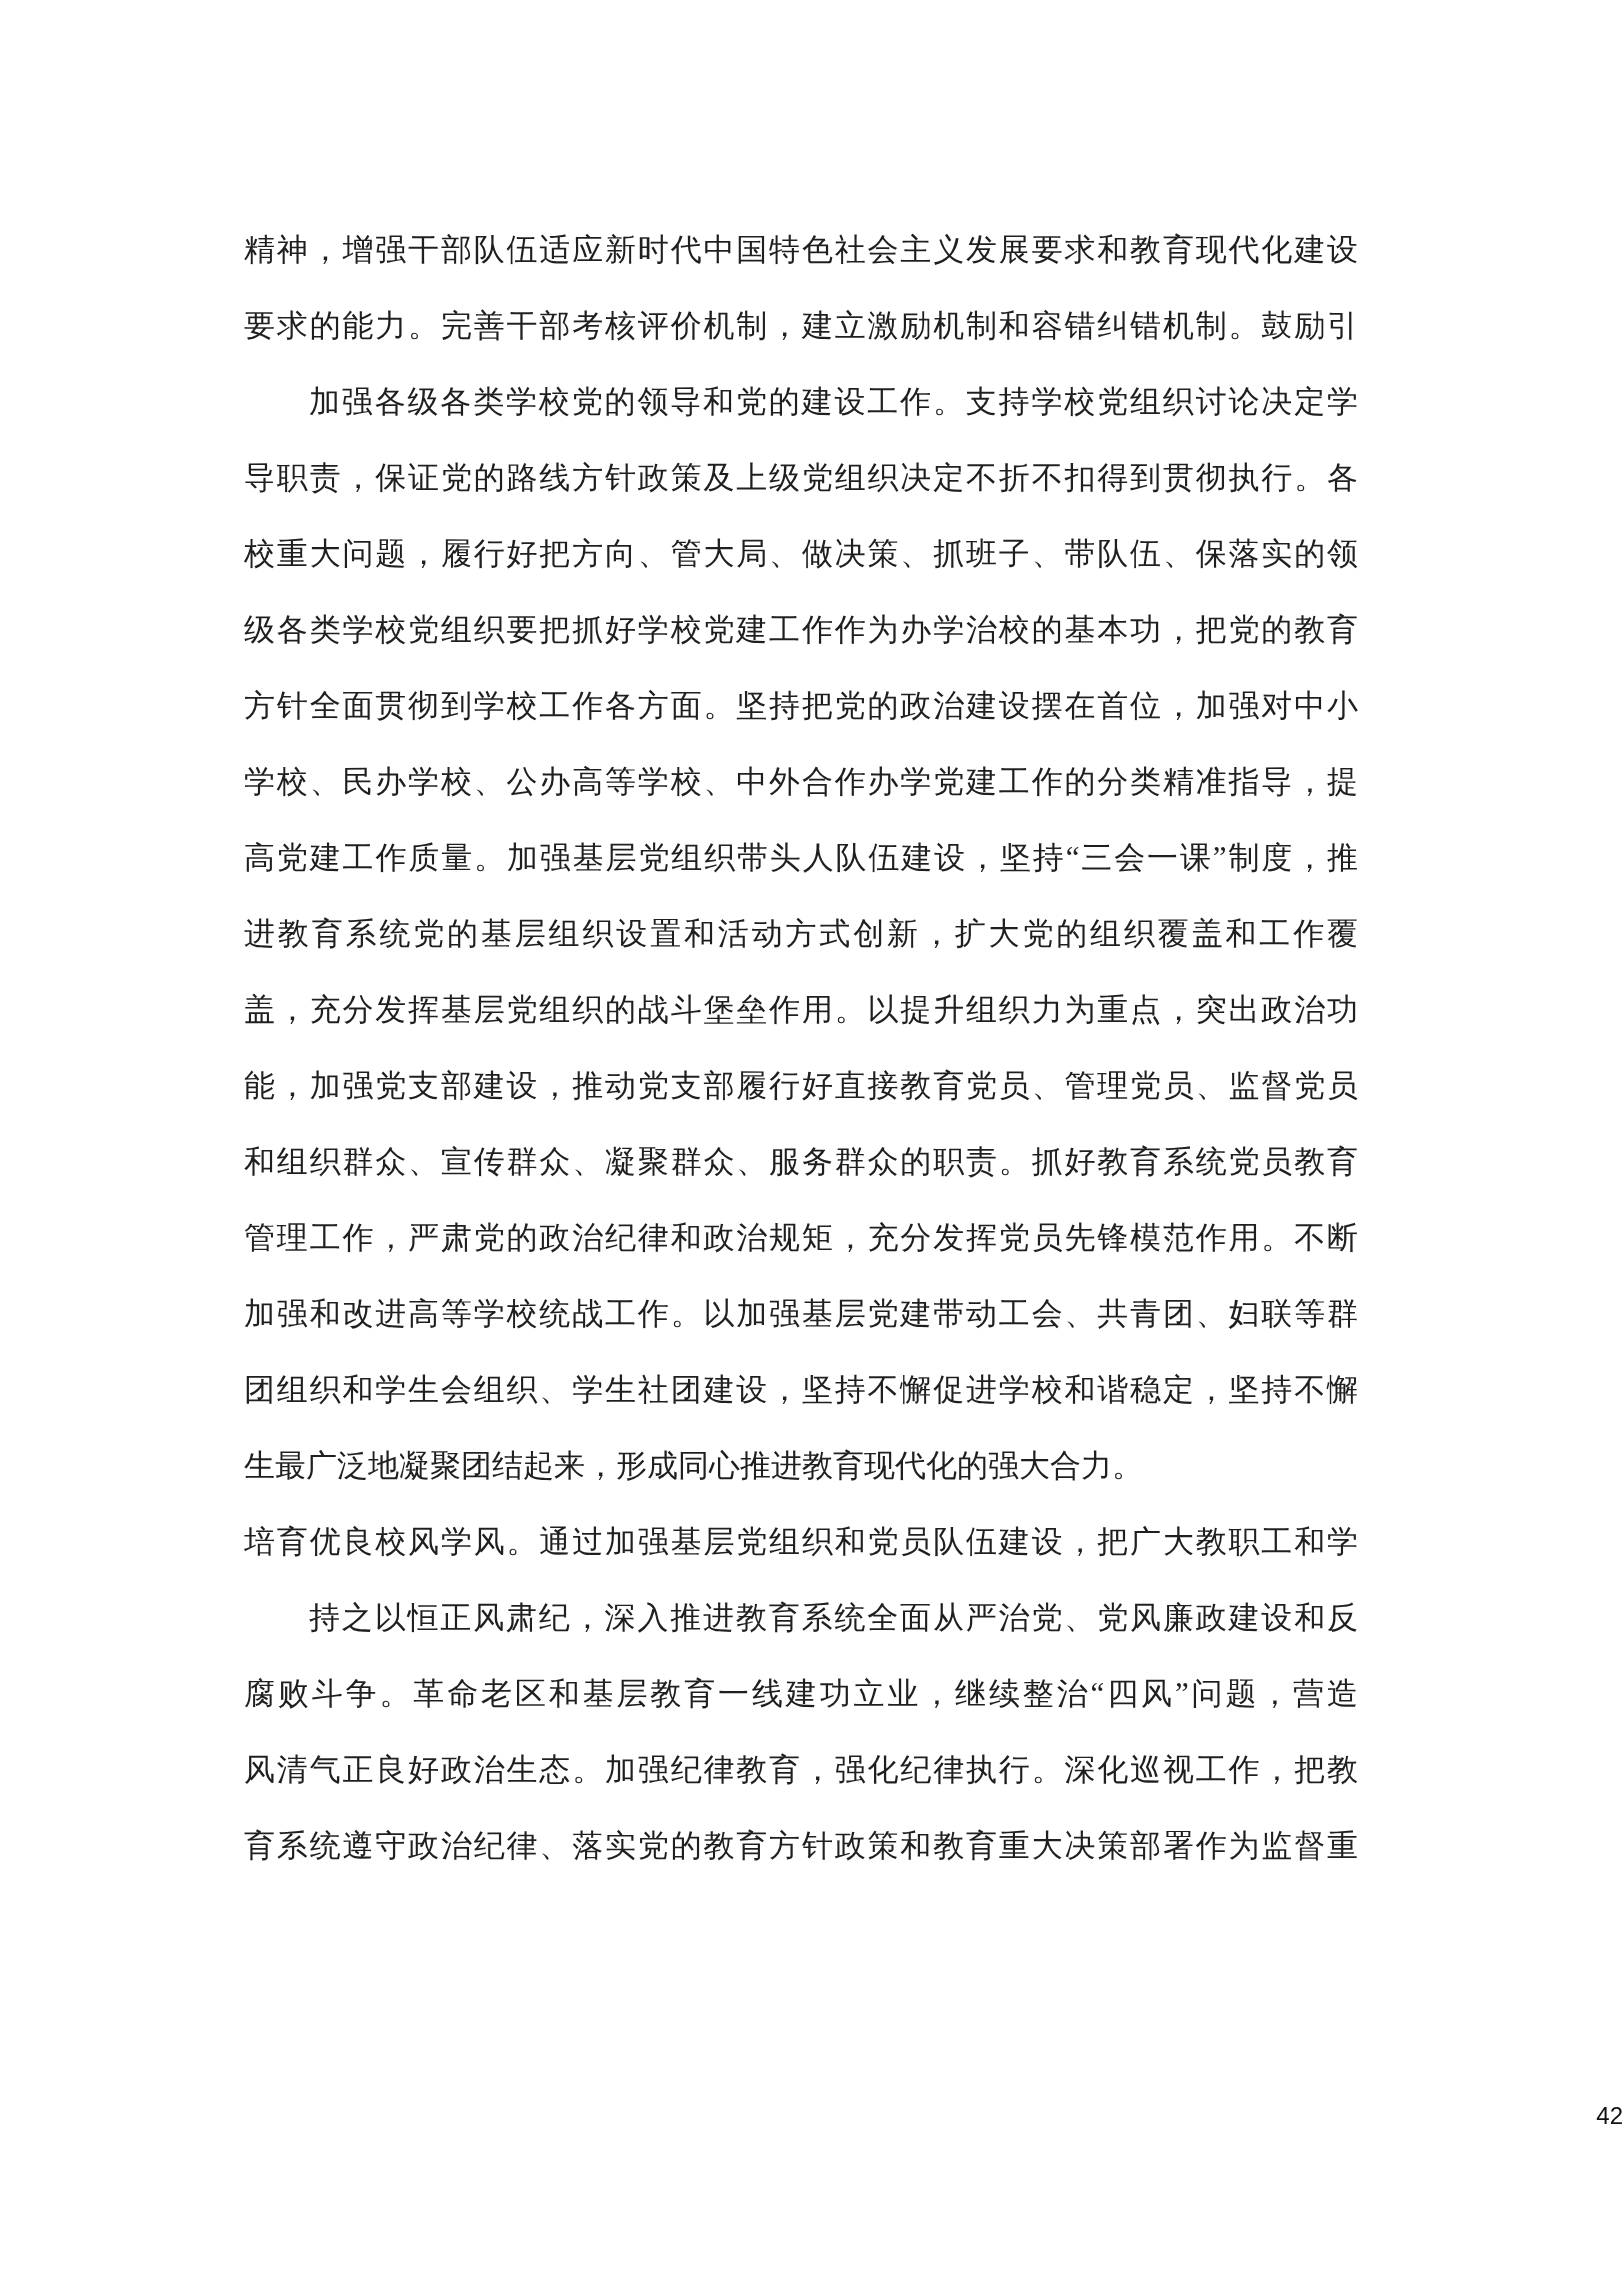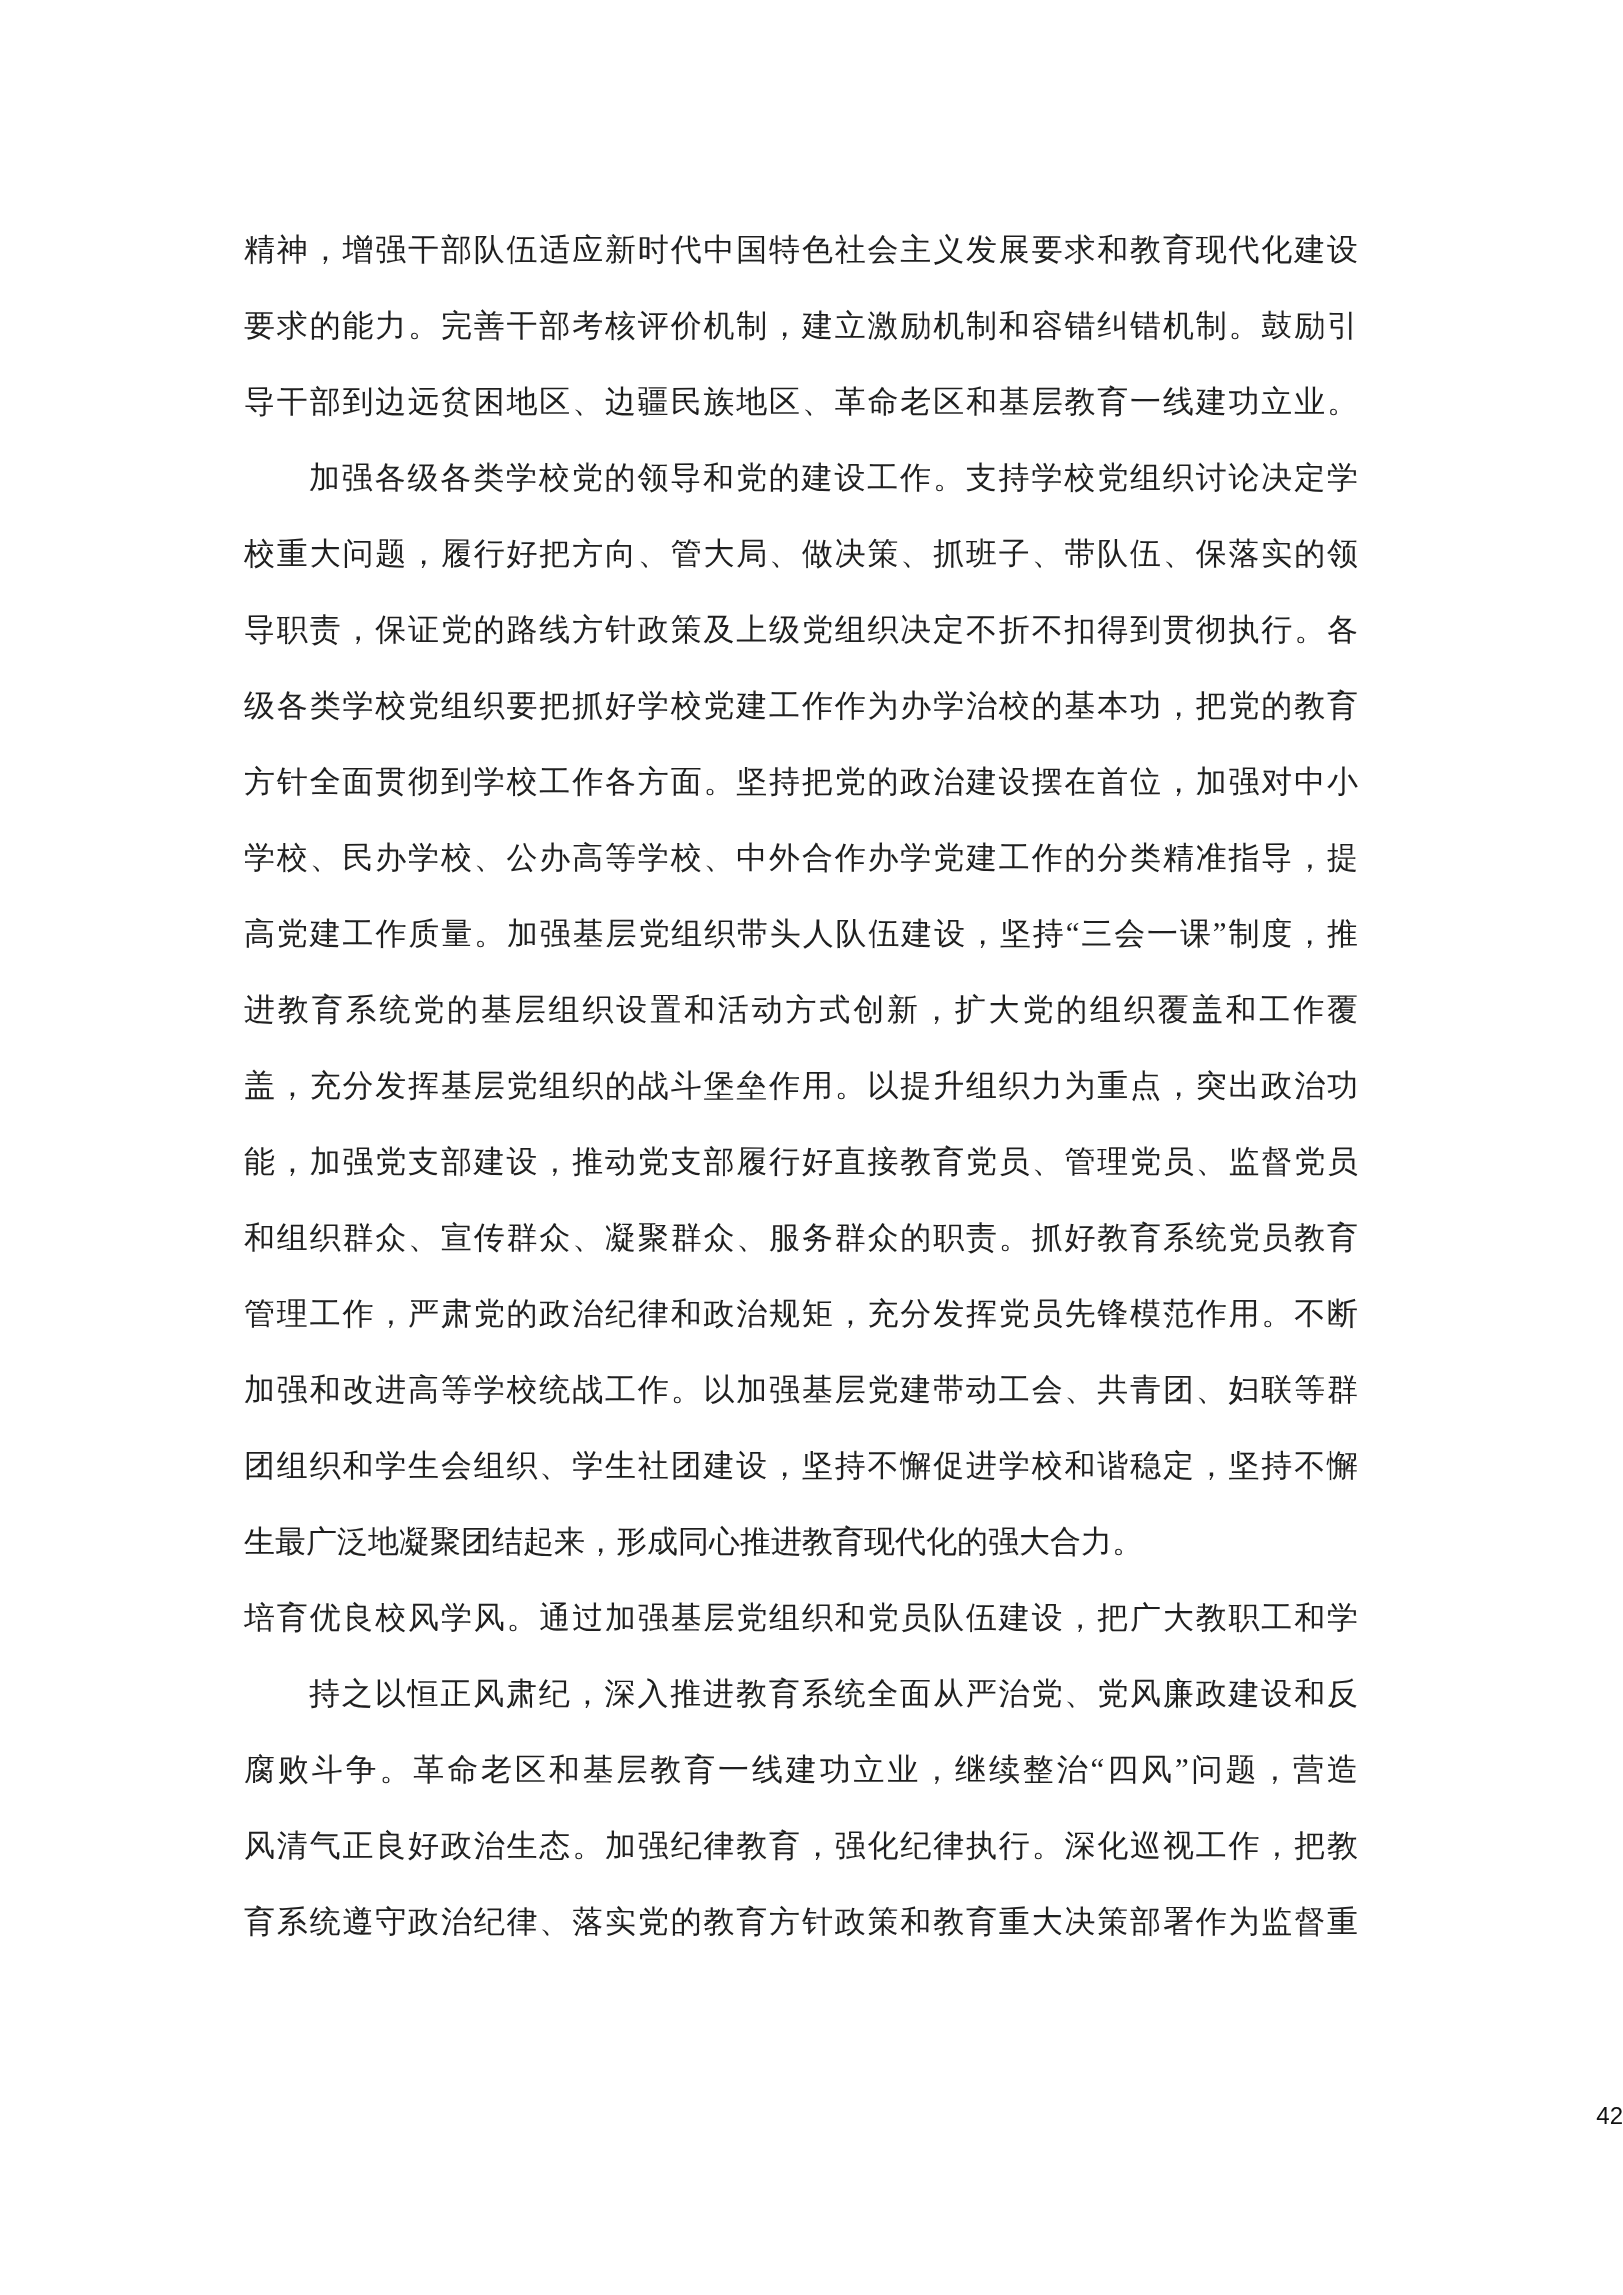--- a/index.html
+++ b/index.html
@@ -52,26 +52,25 @@
   }
 </style>
 </head>
 <body>
 
 <div class="page">
   <div class="body-text" id="body-text">
       <div class="paragraph">
         <div class="line">精神，增强干部队伍适应新时代中国特色社会主义发展要求和教育现代化建设</div>
         <div class="line">要求的能力。完善干部考核评价机制，建立激励机制和容错纠错机制。鼓励引</div>
-        <div class="line">导干部到边远贫困地区、边疆民族地区、革命老区和基层教育一线建功立业。</div>
       </div>
       <div class="paragraph">
         <div class="line indent">加强各级各类学校党的领导和党的建设工作。支持学校党组织讨论决定学</div>
+        <div class="line">导职责，保证党的路线方针政策及上级党组织决定不折不扣得到贯彻执行。各</div>
         <div class="line">校重大问题，履行好把方向、管大局、做决策、抓班子、带队伍、保落实的领</div>
-        <div class="line">导职责，保证党的路线方针政策及上级党组织决定不折不扣得到贯彻执行。各</div>
         <div class="line">级各类学校党组织要把抓好学校党建工作作为办学治校的基本功，把党的教育</div>
         <div class="line">方针全面贯彻到学校工作各方面。坚持把党的政治建设摆在首位，加强对中小</div>
         <div class="line">学校、民办学校、公办高等学校、中外合作办学党建工作的分类精准指导，提</div>
         <div class="line">高党建工作质量。加强基层党组织带头人队伍建设，坚持“三会一课”制度，推</div>
         <div class="line">进教育系统党的基层组织设置和活动方式创新，扩大党的组织覆盖和工作覆</div>
         <div class="line">盖，充分发挥基层党组织的战斗堡垒作用。以提升组织力为重点，突出政治功</div>
         <div class="line">能，加强党支部建设，推动党支部履行好直接教育党员、管理党员、监督党员</div>
         <div class="line">和组织群众、宣传群众、凝聚群众、服务群众的职责。抓好教育系统党员教育</div>
         <div class="line">管理工作，严肃党的政治纪律和政治规矩，充分发挥党员先锋模范作用。不断</div>
         <div class="line">加强和改进高等学校统战工作。以加强基层党建带动工会、共青团、妇联等群</div>

